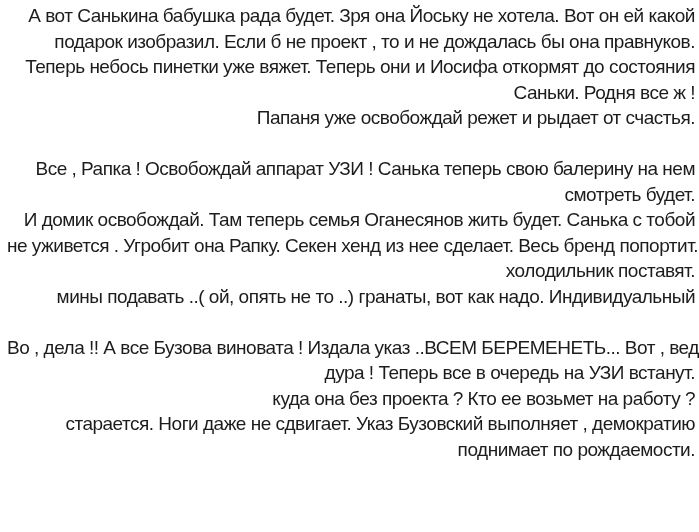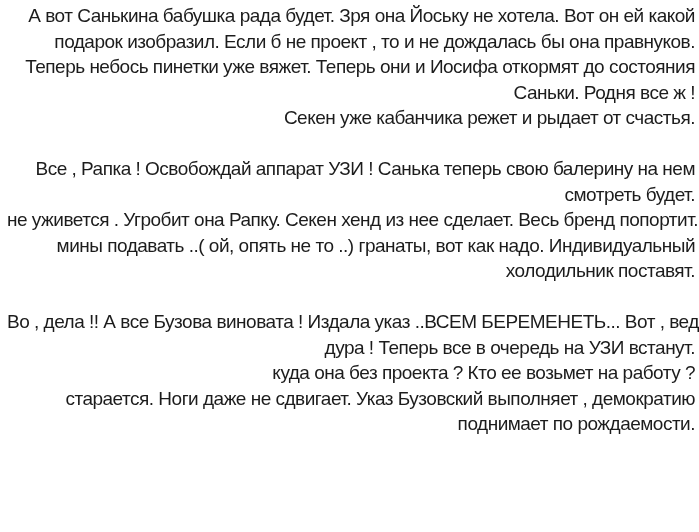--- a/index.html
+++ b/index.html
@@ -37,28 +37,29 @@
 </style>
 </head>
 <body>
 
 <div class="article" id="article">
     <div class="block">
       <div class="line">А вот Санькина бабушка рада будет. Зря она Йоську не хотела. Вот он ей какой</div>
       <div class="line">подарок изобразил. Если б не проект , то и не дождалась бы она правнуков.</div>
       <div class="line">Теперь небось пинетки уже вяжет. Теперь они и Иосифа откормят до состояния</div>
       <div class="line">Саньки. Родня все ж !</div>
-      <div class="line">Секен уже кабанчика режет и рыдает от счастья.</div>
+      <div class="line">Папаня уже освобождай режет и рыдает от счастья.</div>
     </div>
     <div class="block">
       <div class="line">Все , Рапка ! Освобождай аппарат УЗИ ! Санька теперь свою балерину на нем</div>
       <div class="line">смотреть будет.</div>
+      <div class="line">И домик освобождай. Там теперь семья Оганесянов жить будет. Санька с тобой</div>
       <div class="line">не уживется . Угробит она Рапку. Секен хенд из нее сделает. Весь бренд попортит.</div>
+      <div class="line">холодильник поставят.</div>
       <div class="line">мины подавать ..( ой, опять не то ..) гранаты, вот как надо. Индивидуальный</div>
-      <div class="line">холодильник поставят.</div>
     </div>
     <div class="block">
       <div class="line">Во , дела !! А все Бузова виновата ! Издала указ ..ВСЕМ БЕРЕМЕНЕТЬ... Вот , ведь</div>
       <div class="line">дура ! Теперь все в очередь на УЗИ встанут.</div>
       <div class="line">куда она без проекта ? Кто ее возьмет на работу ?</div>
       <div class="line">старается. Ноги даже не сдвигает. Указ Бузовский выполняет , демократию</div>
       <div class="line">поднимает по рождаемости.</div>
     </div>
   </div>
 

